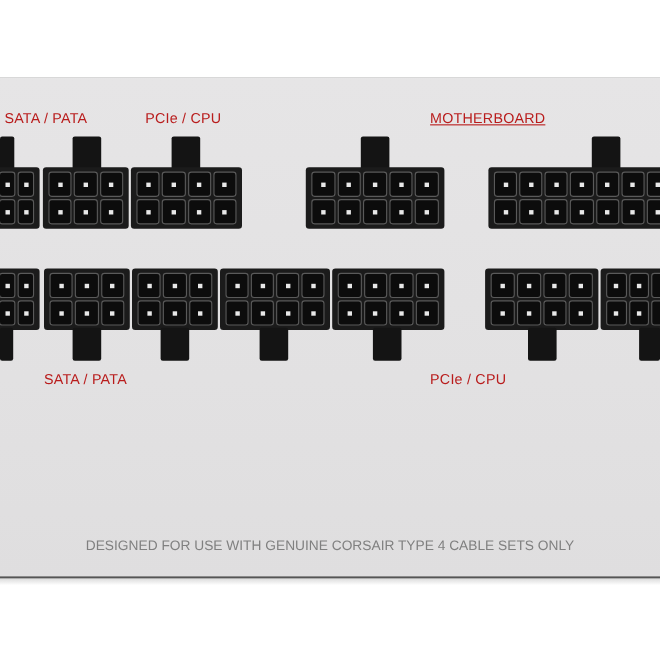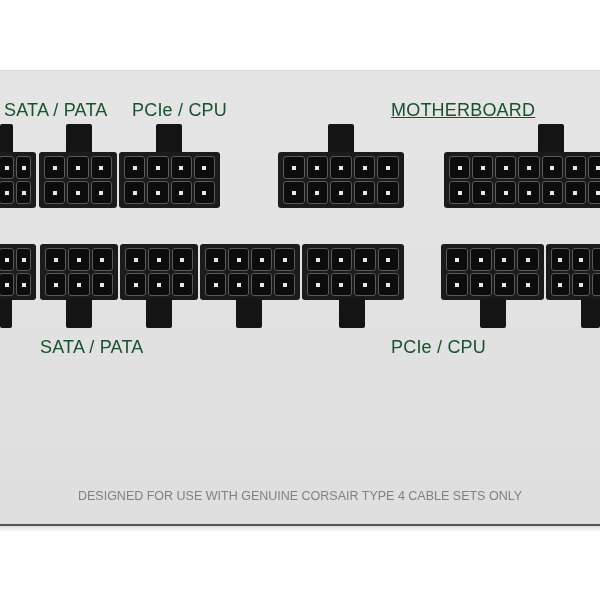--- a/index.html
+++ b/index.html
@@ -1,20 +1,20 @@
 <!DOCTYPE html>
 <html><head>
 <meta charset="utf-8">
 <style>
   html,body{margin:0;padding:0;}
   body{width:600px;height:600px;background:#ffffff;position:relative;overflow:hidden;font-family:"Liberation Sans",sans-serif;}
   .panel{position:absolute;left:0;top:70px;width:600px;height:455px;background:linear-gradient(#e6e5e6,#e2e1e2 60%,#dfdedf);border-top:1px solid #d8d8d8;}
   .panel-bottom-edge{position:absolute;left:0;top:524px;width:600px;height:2px;background:#555;}
   .panel-shadow{position:absolute;left:0;top:526px;width:600px;height:6px;background:linear-gradient(#dcdcdc,#fff);}
-  .label{position:absolute;color:#14532d;font-size:18px;letter-spacing:0.2px;white-space:nowrap;}
+  .label{position:absolute;color:#b91c1c;font-size:13px;letter-spacing:0.2px;white-space:nowrap;}
   .footer-text{position:absolute;left:0;width:600px;top:489px;text-align:center;color:#808080;font-size:12.5px;}
   .conn{position:absolute;background:#1b1b1b;border-radius:3px;box-sizing:border-box;padding:4px 5px;display:grid;gap:2px;}
   .conn .pin{background:#0c0c0c;border:1px solid #5a5a5a;border-radius:3px;position:relative;}
   .conn .pin::after{content:"";position:absolute;left:50%;top:50%;width:4px;height:4px;margin:-2px 0 0 -2px;background:#e8e8e8;}
   .tab{position:absolute;background:#141414;border-radius:2px;}
 </style>
 </head>
 <body>
 
 <div class="panel"></div>

